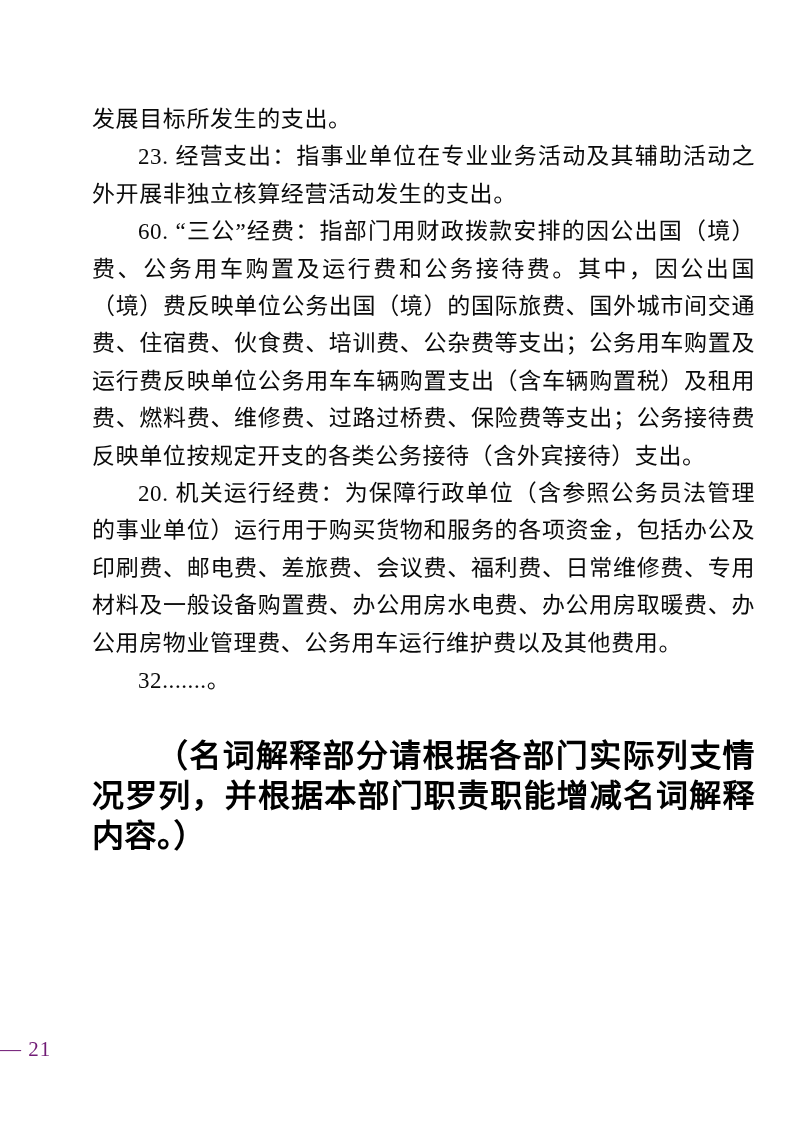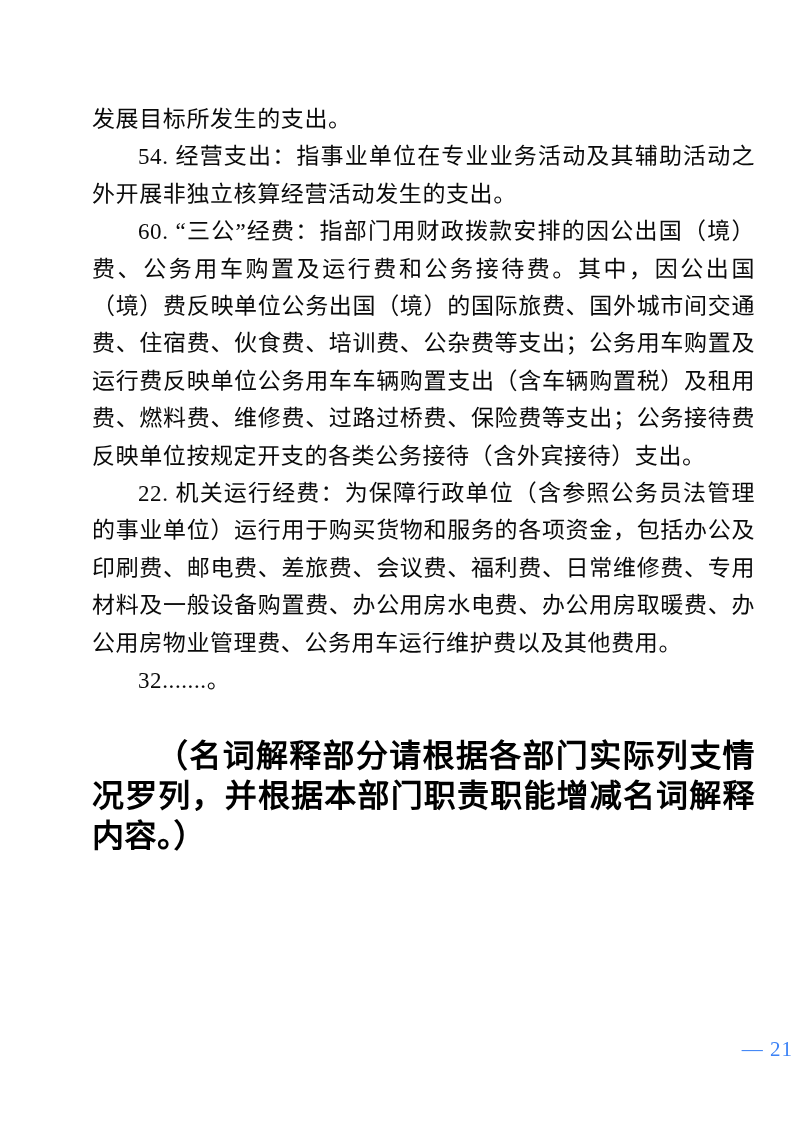--- a/index.html
+++ b/index.html
@@ -44,34 +44,34 @@
     text-align-last: left;
     text-indent: 2em;
     letter-spacing: 0.5px;
     color: #000000;
   }
   .footer {
     position: absolute;
     left: 0;
     right: 0;
     top: 1037px;
-    text-align: right;
+    text-align: left;
     font-size: 21px;
-    color: #3b82f6;
+    color: #701a75;
     letter-spacing: 1px;
   }
 </style>
 </head>
 <body>
 
 <div class="page">
   <div class="body-text">
     <p class="para">发展目标所发生的支出。</p>
-    <p class="para indented">54. 经营支出：指事业单位在专业业务活动及其辅助活动之外开展非独立核算经营活动发生的支出。</p>
+    <p class="para indented">23. 经营支出：指事业单位在专业业务活动及其辅助活动之外开展非独立核算经营活动发生的支出。</p>
     <p class="para indented">60. “三公”经费：指部门用财政拨款安排的因公出国（境）费、公务用车购置及运行费和公务接待费。其中，因公出国（境）费反映单位公务出国（境）的国际旅费、国外城市间交通费、住宿费、伙食费、培训费、公杂费等支出；公务用车购置及运行费反映单位公务用车车辆购置支出（含车辆购置税）及租用费、燃料费、维修费、过路过桥费、保险费等支出；公务接待费反映单位按规定开支的各类公务接待（含外宾接待）支出。</p>
-    <p class="para indented">22. 机关运行经费：为保障行政单位（含参照公务员法管理的事业单位）运行用于购买货物和服务的各项资金，包括办公及印刷费、邮电费、差旅费、会议费、福利费、日常维修费、专用材料及一般设备购置费、办公用房水电费、办公用房取暖费、办公用房物业管理费、公务用车运行维护费以及其他费用。</p>
+    <p class="para indented">20. 机关运行经费：为保障行政单位（含参照公务员法管理的事业单位）运行用于购买货物和服务的各项资金，包括办公及印刷费、邮电费、差旅费、会议费、福利费、日常维修费、专用材料及一般设备购置费、办公用房水电费、办公用房取暖费、办公用房物业管理费、公务用车运行维护费以及其他费用。</p>
     <p class="para indented">32.......。</p>
     <p class="note">（名词解释部分请根据各部门实际列支情况罗列，并根据本部门职责职能增减名词解释内容。）</p>
   </div>
   <div class="footer">
     <span>— 21</span>
   </div>
 </div>
 
 </body></html>

